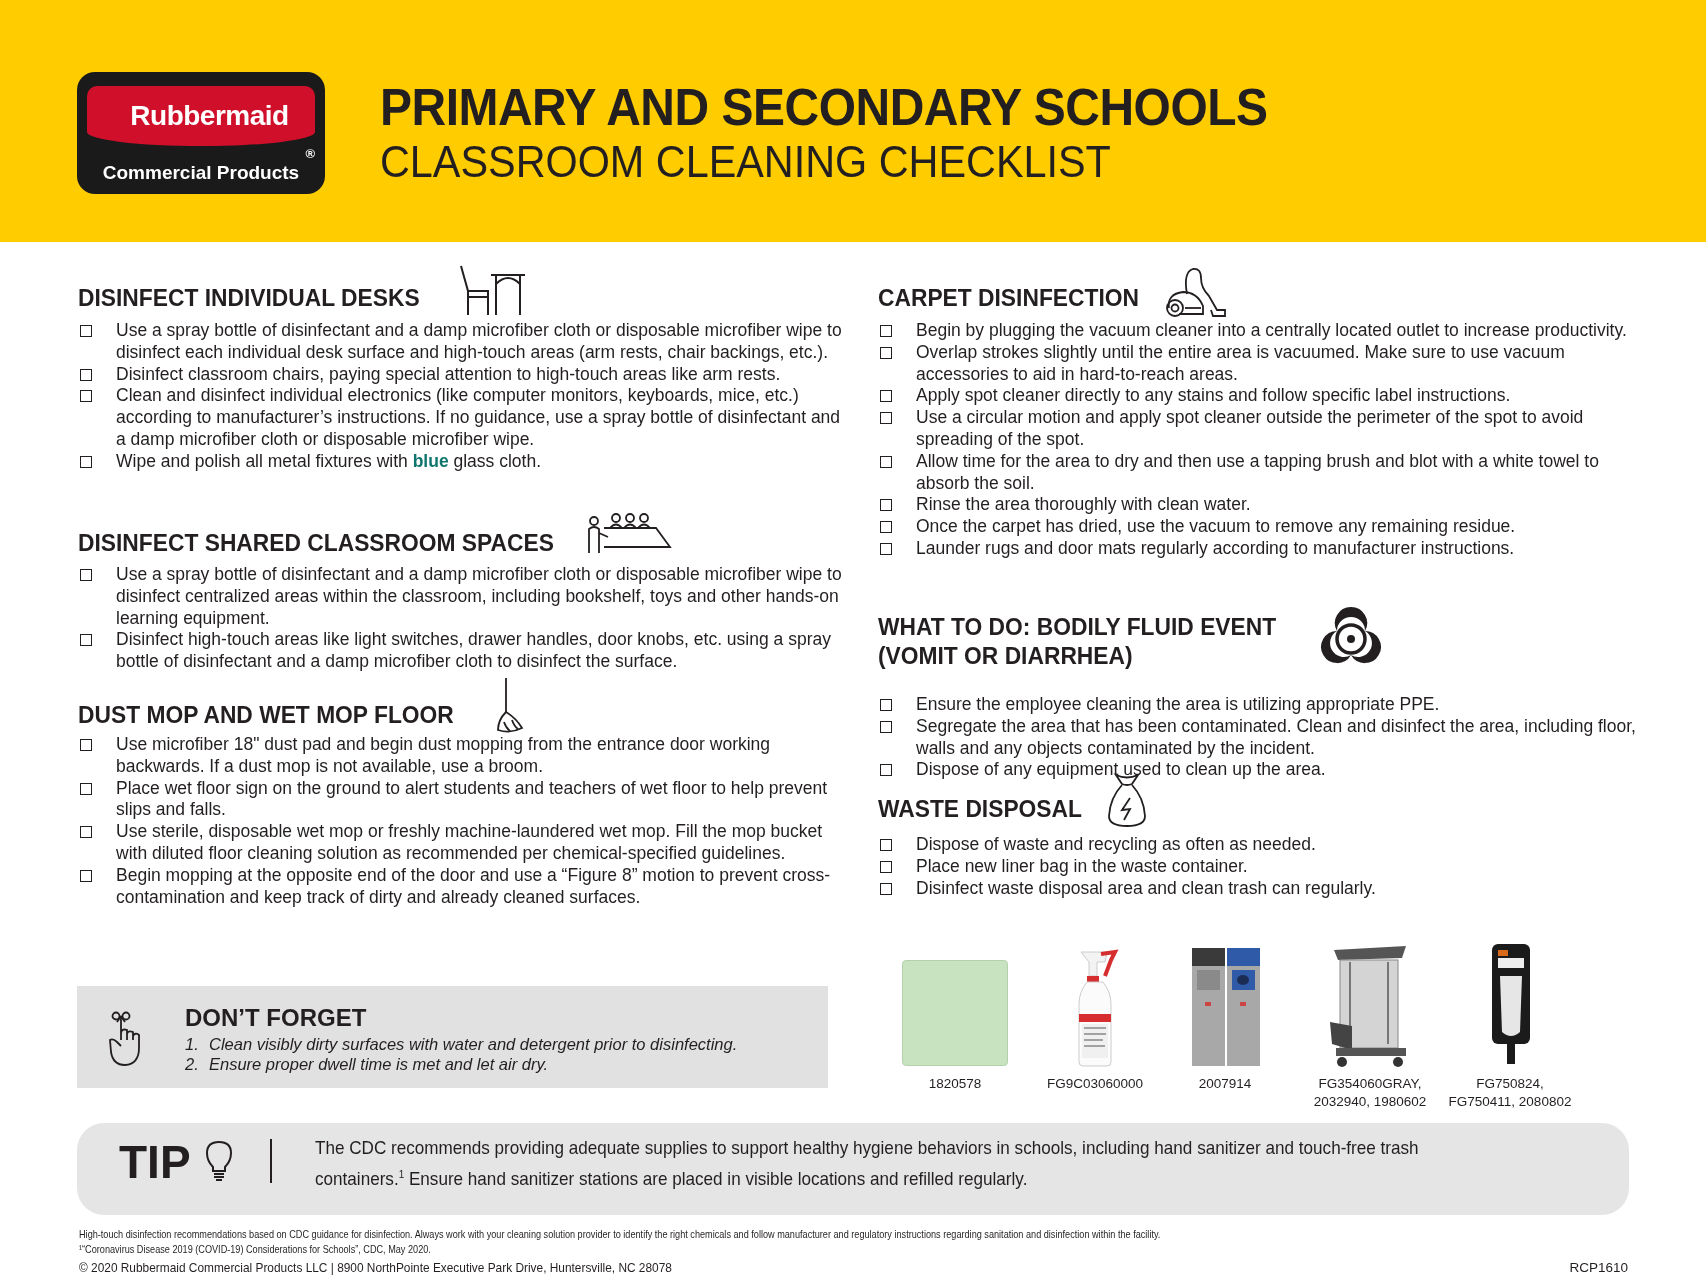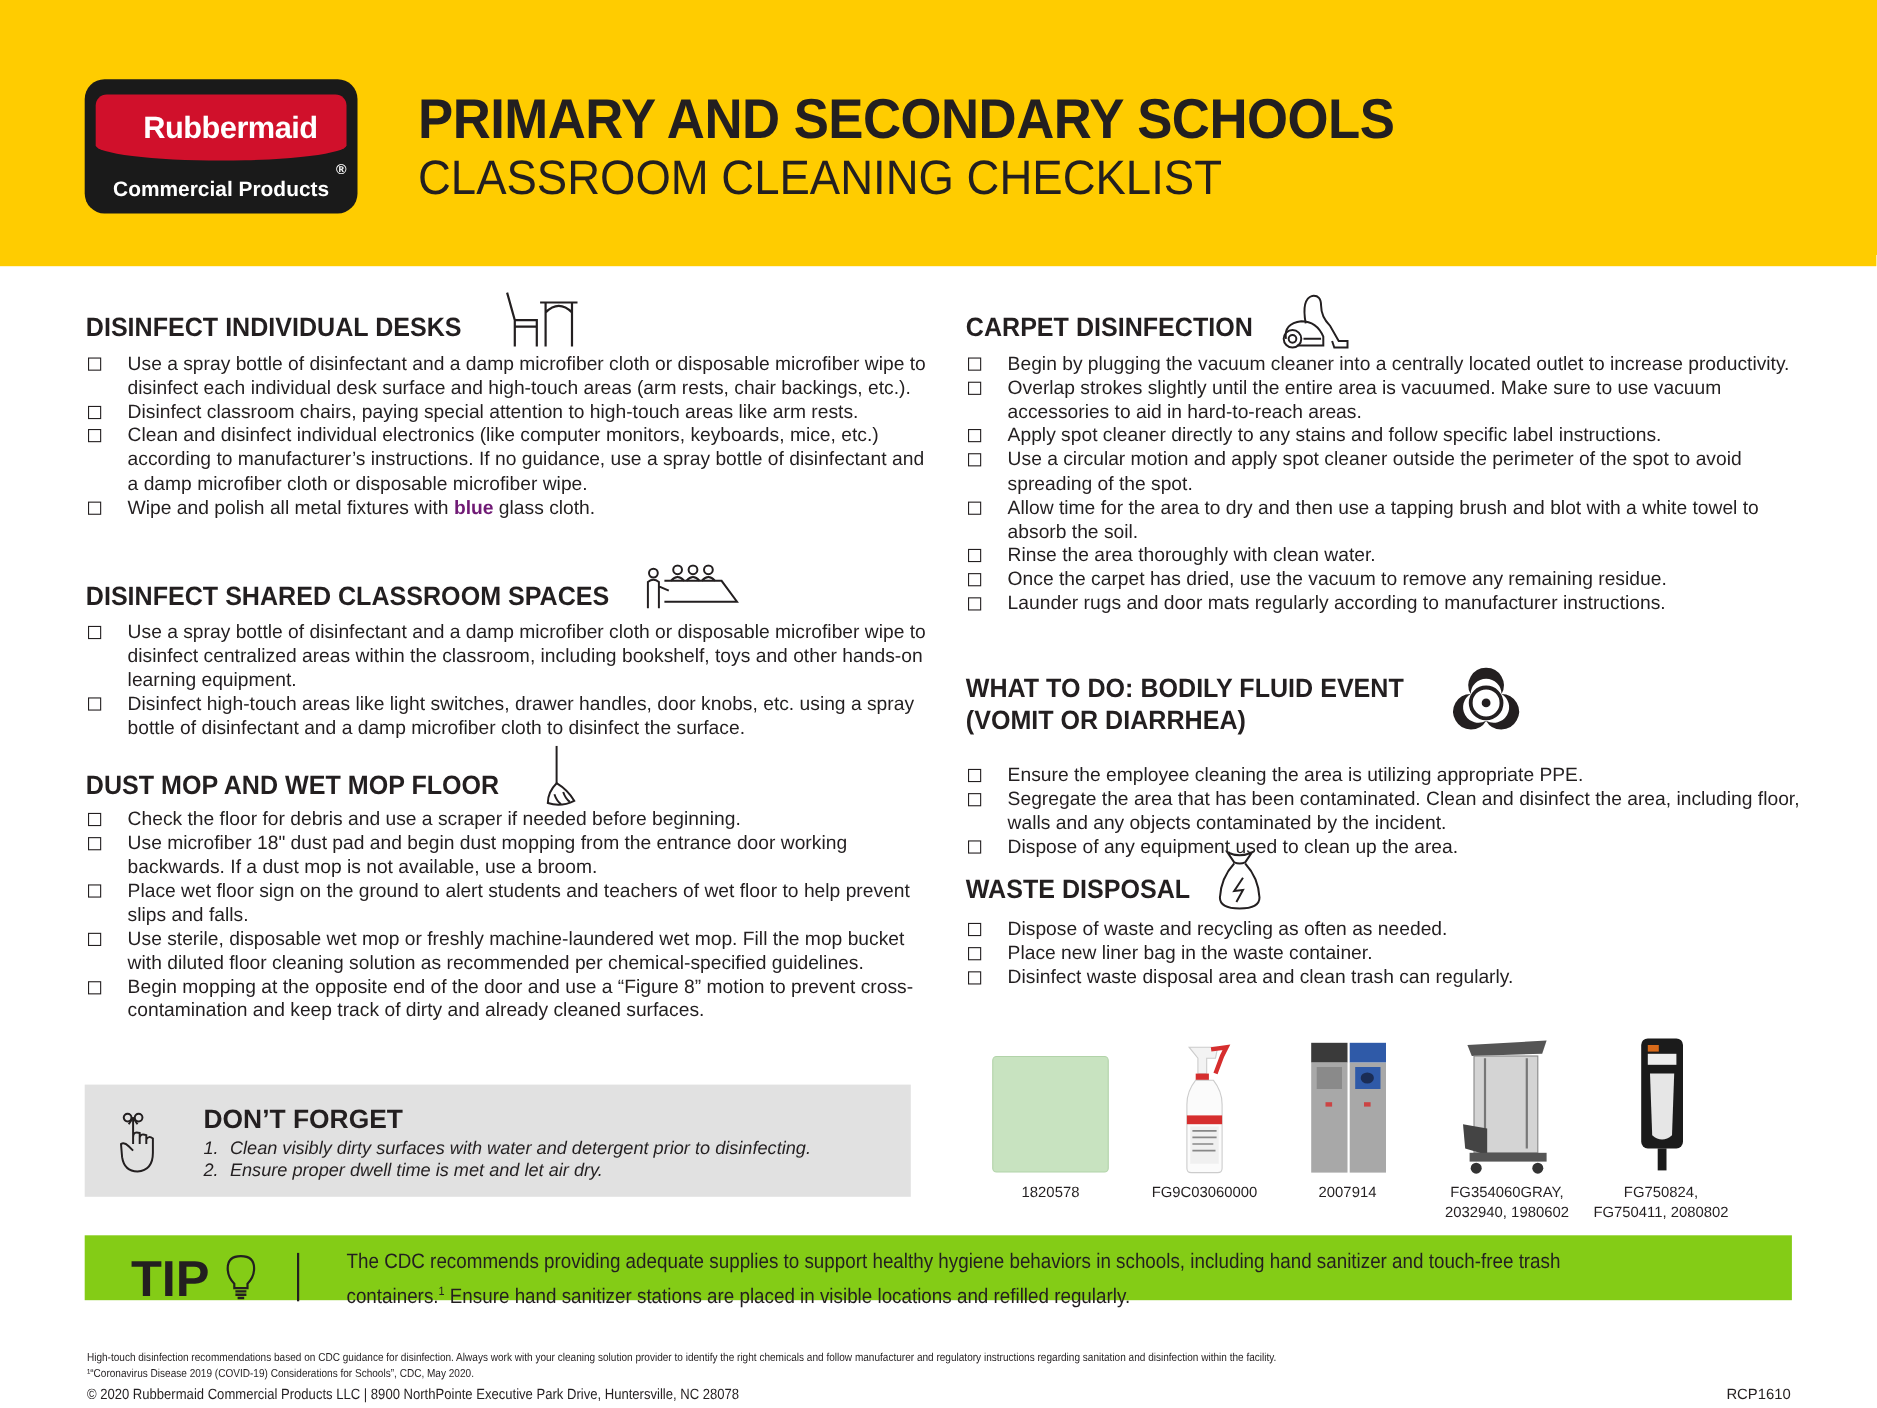--- a/index.html
+++ b/index.html
@@ -16,32 +16,32 @@
   .title1 { position: absolute; left: 380px; top: 78px; font-size: 51px; font-weight: bold; letter-spacing: -0.5px; transform: scaleX(0.94); transform-origin: left; white-space: nowrap; }
   .title2 { position: absolute; left: 380px; top: 137px; font-size: 44px; letter-spacing: 0px; transform: scaleX(0.94); transform-origin: left; white-space: nowrap; }
 
   .section { position: absolute; }
   .sec-title { font-size: 24px; font-weight: bold; line-height: 29px; white-space: nowrap; display: inline-block; transform: scaleX(0.95); transform-origin: left; }
   .sec-head { position: relative; height: 32px; }
   .sec-icon { position: absolute; }
   ul.check { list-style: none; margin-top: 6px; }
   ul.check li { position: relative; padding-left: 38px; font-size: 17.5px; line-height: 21.8px; }
   ul.check li .box { position: absolute; left: 2px; top: 5px; width: 12px; height: 12px; border: 1.7px solid #231f20; }
-  .blue { color: #701a75; font-weight: bold; }
+  .blue { color: #0f766e; font-weight: bold; }
 
   .dontforget { position: absolute; left: 77px; top: 986px; width: 751px; height: 102px; background: #e1e1e1; }
   .df-title { position: absolute; left: 108px; top: 18px; font-size: 24px; font-weight: bold; }
   .df-list { position: absolute; left: 108px; top: 48px; font-size: 16.5px; line-height: 20px; list-style: none; font-style: italic; }
   .df-list li span.n { display: inline-block; width: 24px; }
 
   .products { position: absolute; left: 880px; top: 940px; width: 720px; height: 170px; }
   .prod { position: absolute; top: 0; text-align: center; font-size: 13.5px; line-height: 18px; }
   .prod .lbl { position: absolute; top: 135px; left: 0; right: 0; white-space: nowrap; }
 
-  .tip { position: absolute; left: 77px; top: 1123px; width: 1552px; height: 59px; background: #84cc16; }
+  .tip { position: absolute; left: 77px; top: 1123px; width: 1552px; height: 92px; background: #e5e5e5; border-radius: 27px; }
   .tip-word { position: absolute; left: 42px; top: 12px; font-size: 46px; font-weight: bold; }
   .tip-bar { position: absolute; left: 193px; top: 16px; width: 2px; height: 44px; background: #231f20; }
   .tip-text { position: absolute; left: 238px; top: 12px; width: 1260px; font-size: 19px; line-height: 26px; transform: scaleX(0.9); transform-origin: left; }
   .tip-text sup { font-size: 11px; }
 
   .foot1 { position: absolute; left: 79px; top: 1228px; font-size: 10.5px; white-space: nowrap; transform: scaleX(0.87); transform-origin: left; }
   .foot2 { position: absolute; left: 79px; top: 1243px; font-size: 10.5px; white-space: nowrap; transform: scaleX(0.87); transform-origin: left; }
   .foot3 { position: absolute; left: 79px; top: 1260px; font-size: 13.5px; white-space: nowrap; transform: scaleX(0.88); transform-origin: left; }
   .foot-code { position: absolute; right: 78px; top: 1260px; font-size: 13.5px; }
 </style>
@@ -104,21 +104,20 @@
     <span class="sec-title" style="padding-top:8px;">DUST MOP AND WET MOP FLOOR</span>
     <span class="sec-icon" style="left:414px; top:-14px;">
       <svg width="34" height="56" viewBox="0 0 34 56" fill="none" stroke="#231f20" stroke-width="1.8">
         <path d="M14 0 L14 34"></path>
         <path d="M14 34 Q6 42 6 52 Q18 56 30 50 Q24 40 14 34 Z"></path>
         <path d="M12 44 Q14 50 18 53 M20 42 Q22 48 26 51"></path>
       </svg>
     </span>
   </div>
   <ul class="check" style="margin-top:10px;">
-    <li><span class="box"></span><span>Check the floor for debris and use a scraper if needed before beginning.</span></li>
     <li><span class="box"></span><span>Use microfiber 18" dust pad and begin dust mopping from the entrance door working backwards. If a dust mop is not available, use a broom.</span></li>
     <li><span class="box"></span><span>Place wet floor sign on the ground to alert students and teachers of wet floor to help prevent slips and falls.</span></li>
     <li><span class="box"></span><span>Use sterile, disposable wet mop or freshly machine-laundered wet mop. Fill the mop bucket with diluted floor cleaning solution as recommended per chemical-specified guidelines.</span></li>
     <li><span class="box"></span><span>Begin mopping at the opposite end of the door and use a “Figure 8” motion to prevent cross-contamination and keep track of dirty and already cleaned surfaces.</span></li>
   </ul>
 </div>
 
 <div class="dontforget">
   <span style="position:absolute; left:30px; top:24px;">
     <svg width="44" height="58" viewBox="0 0 44 58" fill="none" stroke="#231f20" stroke-width="1.8">

